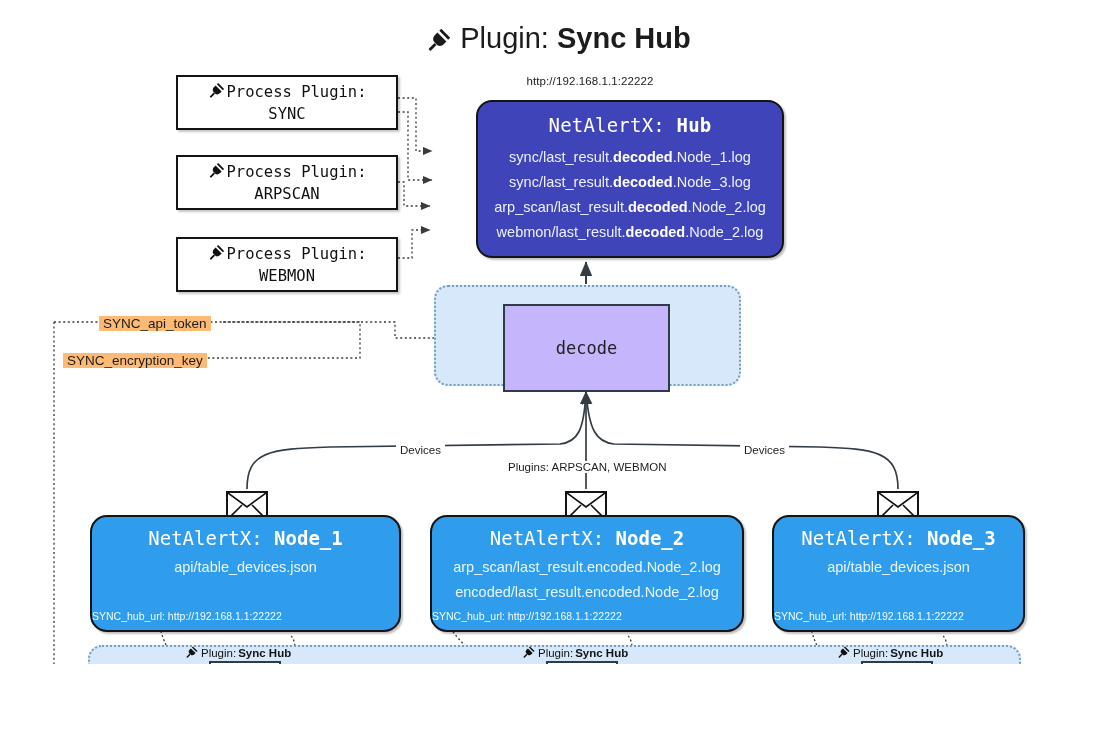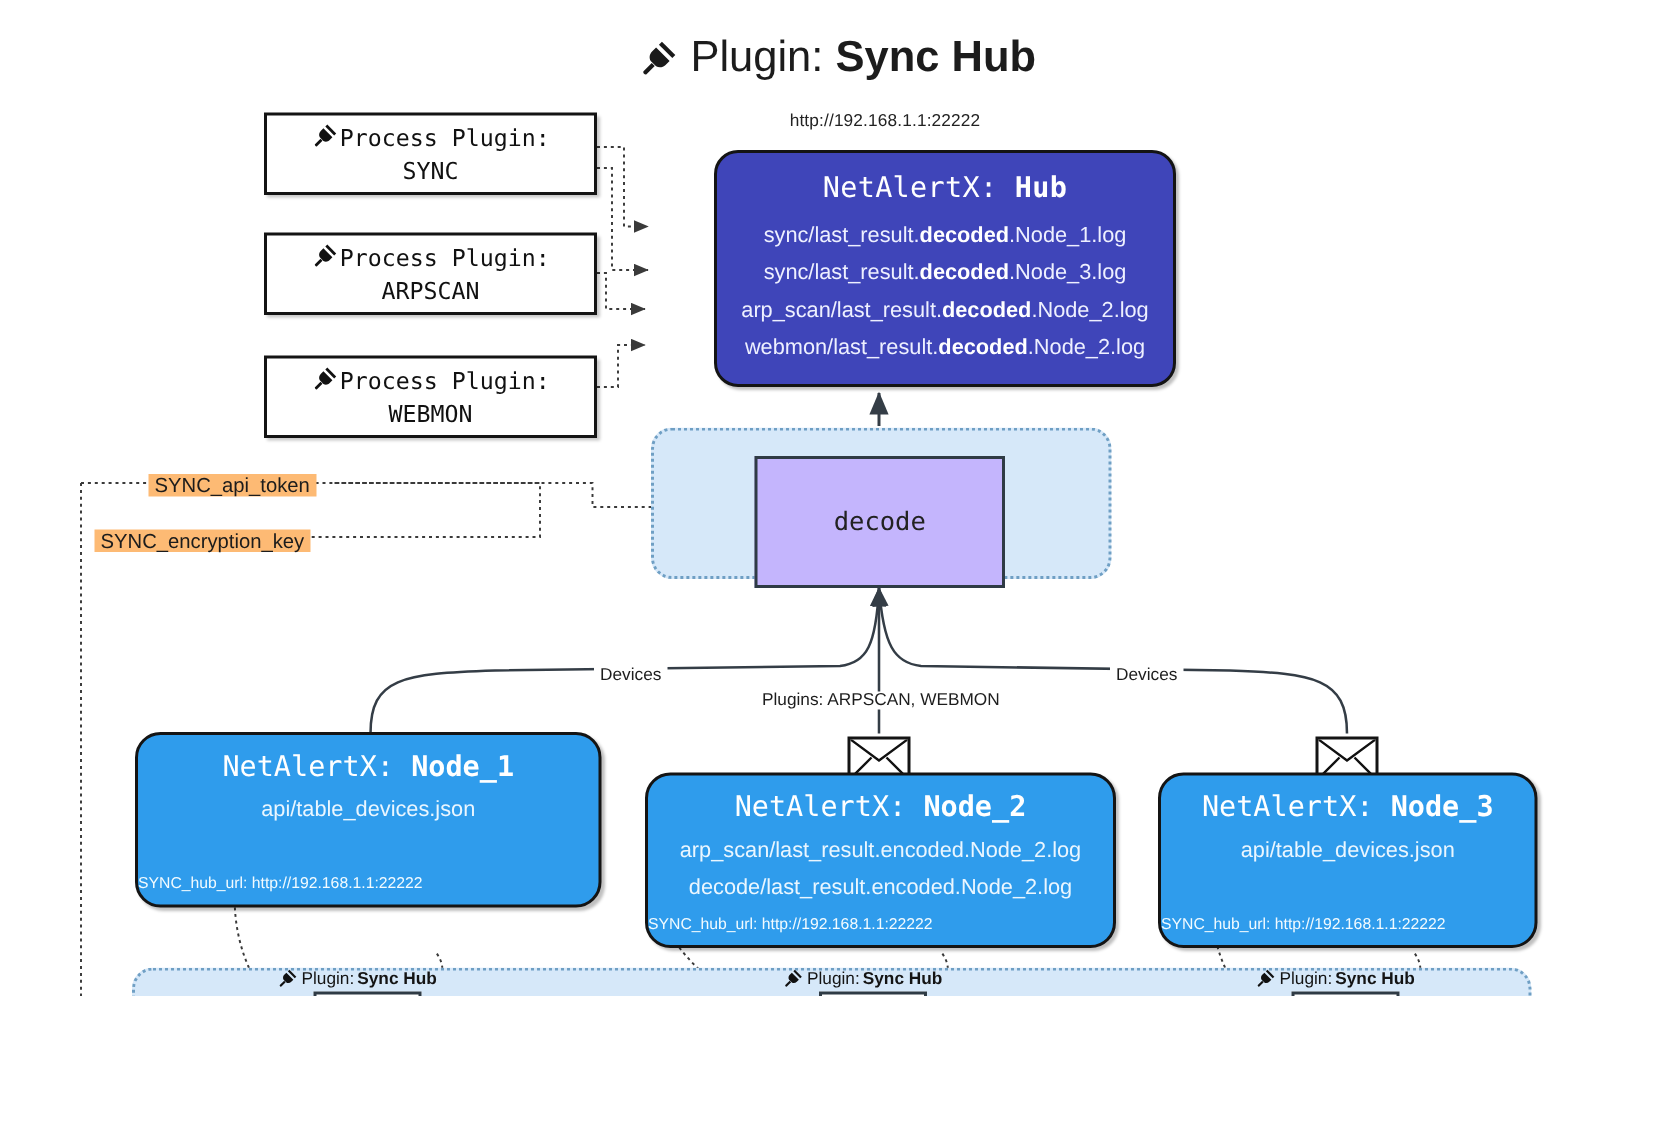--- a/index.html
+++ b/index.html
@@ -53,21 +53,21 @@
   #cap-dev-r{left:740px;top:444px;}
   #cap-plugins{left:504px;top:461px;}
 
   
   .node{height:117px;background:#2f9cec;border:2.5px solid #141414;border-radius:17px;box-shadow:2px 2px 2px rgba(0,0,0,.25);}
   .node .n-title{margin-top:10px;text-align:center;font-family:"DejaVu Sans Mono","Liberation Mono",monospace;font-size:19px;color:#ffffff;}
   .node .n-title b{font-weight:700;}
   .node .n-lines{margin-top:6px;}
   .node .n-line{text-align:center;font-size:14.5px;color:#eaf6ff;line-height:25px;white-space:nowrap;}
   .node .n-foot{position:absolute;left:0;bottom:8px;width:100%;text-align:left;font-size:10.5px;color:#f2fbff;white-space:nowrap;}
-  #node1{left:90px;top:488px;width:311px;}
+  #node1{left:90px;top:515px;width:311px;}
   #node2{left:430px;top:515px;width:314px;}
   #node3{left:772px;top:515px;width:253px;}
 
   
   .env{width:42px;height:30px;background:#fff;border:2px solid #141414;}
   #env1{left:226px;top:491px;}
   #env2{left:565px;top:491px;}
   #env3{left:877px;top:491px;}
 
   
@@ -263,21 +263,21 @@
     <div class="n-foot">SYNC_hub_url: http://192.168.1.1:22222</div>
   </div>
 
   <div id="node2" class="abs node">
     <div class="n-title">
       <span>NetAlertX:</span>
       <b>Node_2</b>
     </div>
     <div class="n-lines">
       <div class="n-line">arp_scan/last_result.encoded.Node_2.log</div>
-      <div class="n-line">decode/last_result.encoded.Node_2.log</div>
+      <div class="n-line">encoded/last_result.encoded.Node_2.log</div>
     </div>
     <div class="n-foot">SYNC_hub_url: http://192.168.1.1:22222</div>
   </div>
 
   <div id="node3" class="abs node">
     <div class="n-title">
       <span>NetAlertX:</span>
       <b>Node_3</b>
     </div>
     <div class="n-lines">

